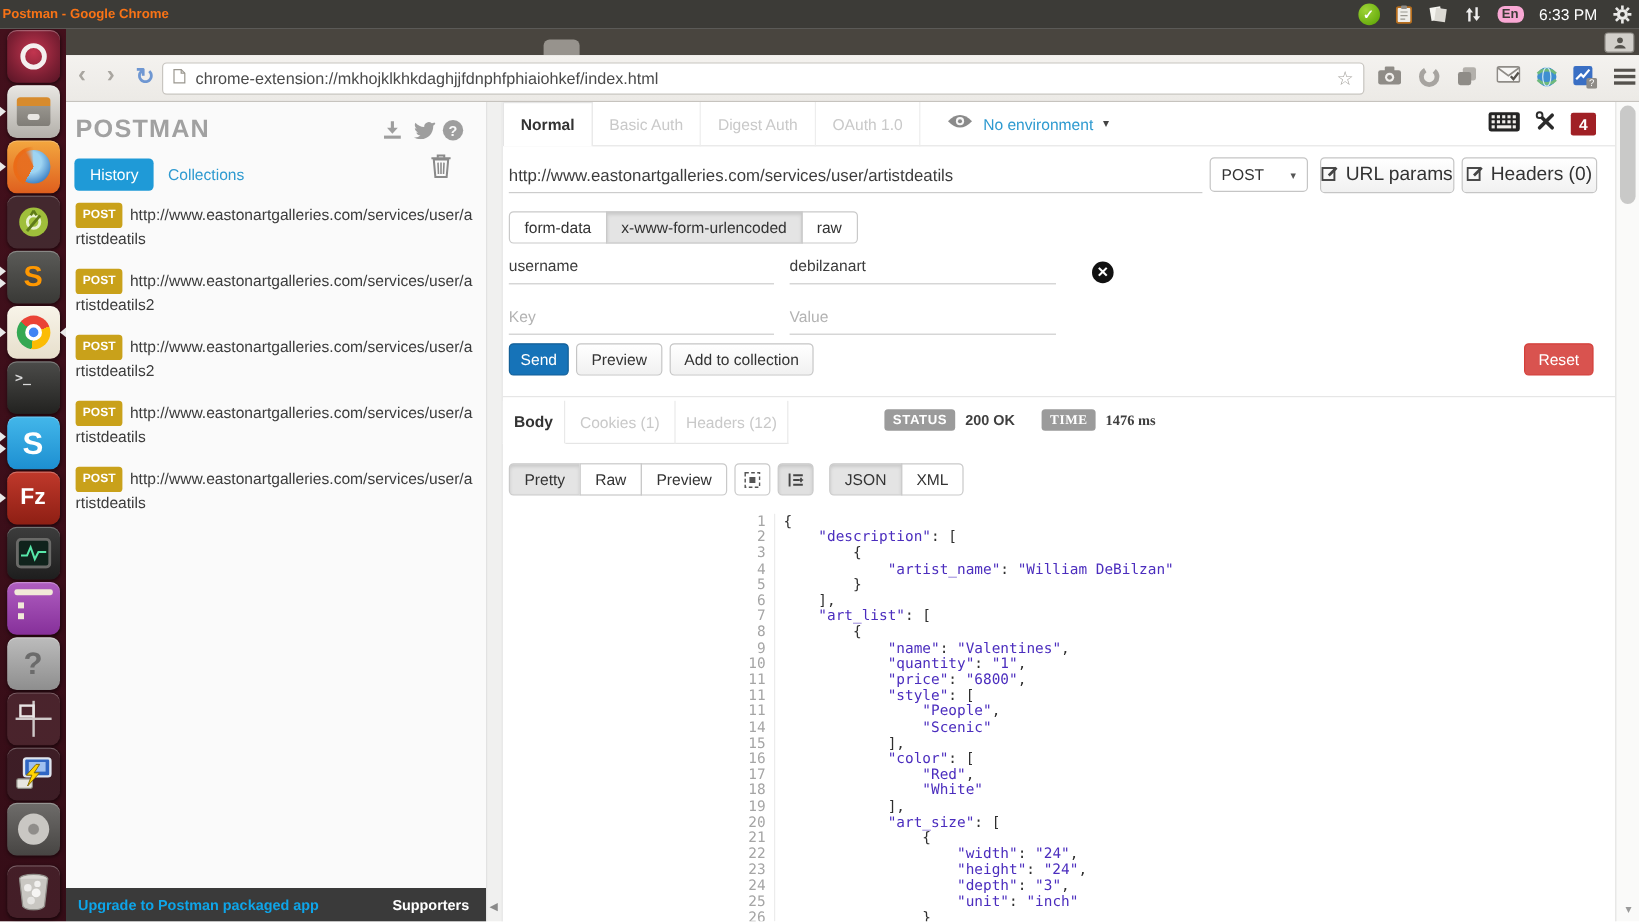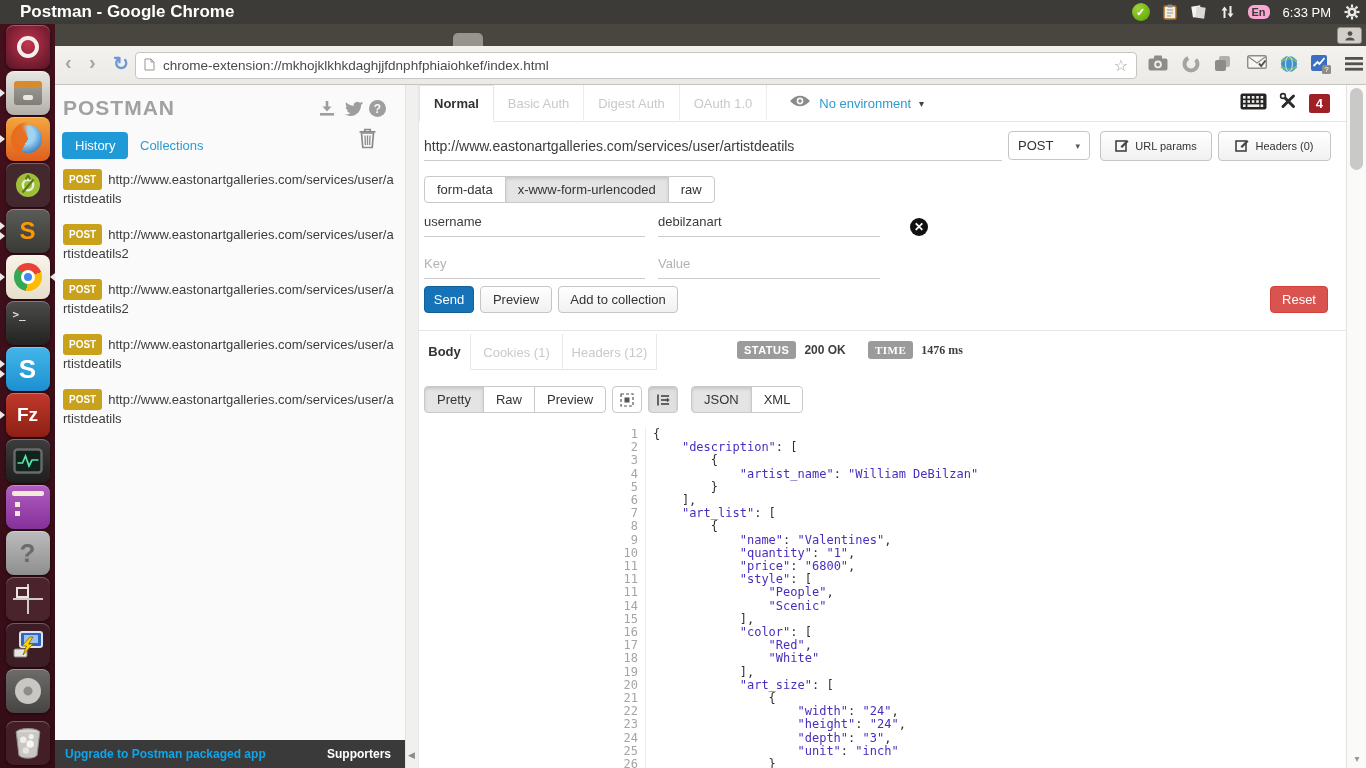--- a/index.html
+++ b/index.html
@@ -1,21 +1,21 @@
 <!DOCTYPE html>
 <html style="--pm-blue: #1f9ad7; --link-blue: #2e9ad0; --gold: #c9a11a; --send-blue: #1673b8; --reset-red: #d9534f; --badge-gray: #9b9b9b; --code-purple: #4b2dbe; --notif-red: #a02025;"><head>
 <meta charset="utf-8">
 <style>
   *{margin:0;padding:0;box-sizing:border-box;}
   html,body{width:1366px;height:768px;overflow:hidden;}
   body{position:relative;font-family:"Liberation Sans",sans-serif;background:#fff;color:#333;}
 
   
   .sysbar{position:absolute;left:0;top:0;width:1366px;height:24px;background:#3c3b37;display:flex;align-items:center;z-index:50;}
-  .sysbar .wtitle{color:#ffffff;font-weight:bold;font-size:17px;margin-left:20px;}
+  .sysbar .wtitle{color:#f97316;font-weight:bold;font-size:11px;margin-left:2px;}
   .tray{position:absolute;right:6px;top:0;height:24px;display:flex;align-items:center;gap:13px;}
   .tray-ic{display:inline-flex;align-items:center;justify-content:center;}
   .skype-dot{width:18px;height:18px;border-radius:50%;background:radial-gradient(circle at 35% 30%,#9fd437,#56a000);color:#fff;font-size:11px;font-weight:bold;display:flex;align-items:center;justify-content:center;}
   .en-badge{background:#f9a8d4;color:#3c3b37;font-size:11px;font-weight:bold;padding:1px 4px;border-radius:6px;}
   .clock{color:#fff;font-size:13px;}
 
   
   .launcher{position:absolute;left:0;top:24px;width:55px;height:744px;background:linear-gradient(180deg,#43101c,#350d17);z-index:40;}
   .slot{position:relative;width:55px;height:46px;display:flex;align-items:center;justify-content:center;}
   .slot-trash{position:absolute;bottom:2px;left:0;}
@@ -104,21 +104,21 @@
   .mode-tab.active{color:#333;font-weight:bold;background:#fff;border:1px solid #e5e5e5;border-bottom:1px solid #fff;margin-bottom:-1px;}
   .env-wrap{display:flex;align-items:center;gap:8px;margin-left:22px;}
   .env-txt{color:var(--link-blue,#2e9ad0);font-size:13px;}
   .env-caret{color:#444;font-size:10px;}
   .hdr-right{position:absolute;right:16px;top:7px;display:flex;align-items:center;gap:12px;}
   .notif-badge{background:var(--notif-red,#a02025);color:#fff;font-weight:bold;font-size:13px;padding:2px 7px;border-radius:2px;}
 
   .pm-url{position:absolute;left:5px;top:46px;width:578px;height:30px;border:none;border-bottom:1px solid #ccc;background:transparent;font-size:14px;color:#3c3c3c;font-family:"Liberation Sans",sans-serif;outline:none;}
   .pm-select{position:absolute;left:589px;top:46px;width:82px;height:29px;background:#fff;border:1px solid #c5c5c5;border-radius:4px;display:flex;align-items:center;justify-content:space-between;padding:0 9px;font-size:13px;color:#333;}
   .pm-select .caret{font-size:9px;color:#555;}
-  .btn{display:inline-flex;align-items:center;justify-content:center;gap:6px;background:linear-gradient(#fff,#f1f1f1);border:1px solid #c5c5c5;border-radius:4px;font-size:11px;color:#333;}
+  .btn{display:inline-flex;align-items:center;justify-content:center;gap:6px;background:linear-gradient(#fff,#f1f1f1);border:1px solid #c5c5c5;border-radius:4px;font-size:16px;color:#333;}
   .urlparams-btn{position:absolute;left:681px;top:46px;width:112px;height:30px;}
   .headers-btn{position:absolute;left:799px;top:46px;width:113px;height:30px;}
 
   .grp{position:absolute;display:flex;}
   .grp .g-btn{background:#fff;border:1px solid #c9c9c9;padding:5px 12px;font-size:13px;color:#333;margin-left:-1px;}
   .grp .g-btn:first-child{border-radius:4px 0 0 4px;margin-left:0;}
   .grp .g-btn:last-child{border-radius:0 4px 4px 0;}
   .grp .g-btn.pressed{background:#e4e4e4;box-shadow:inset 0 2px 3px rgba(0,0,0,.12);}
   .body-tabs{left:5px;top:91px;}
 

